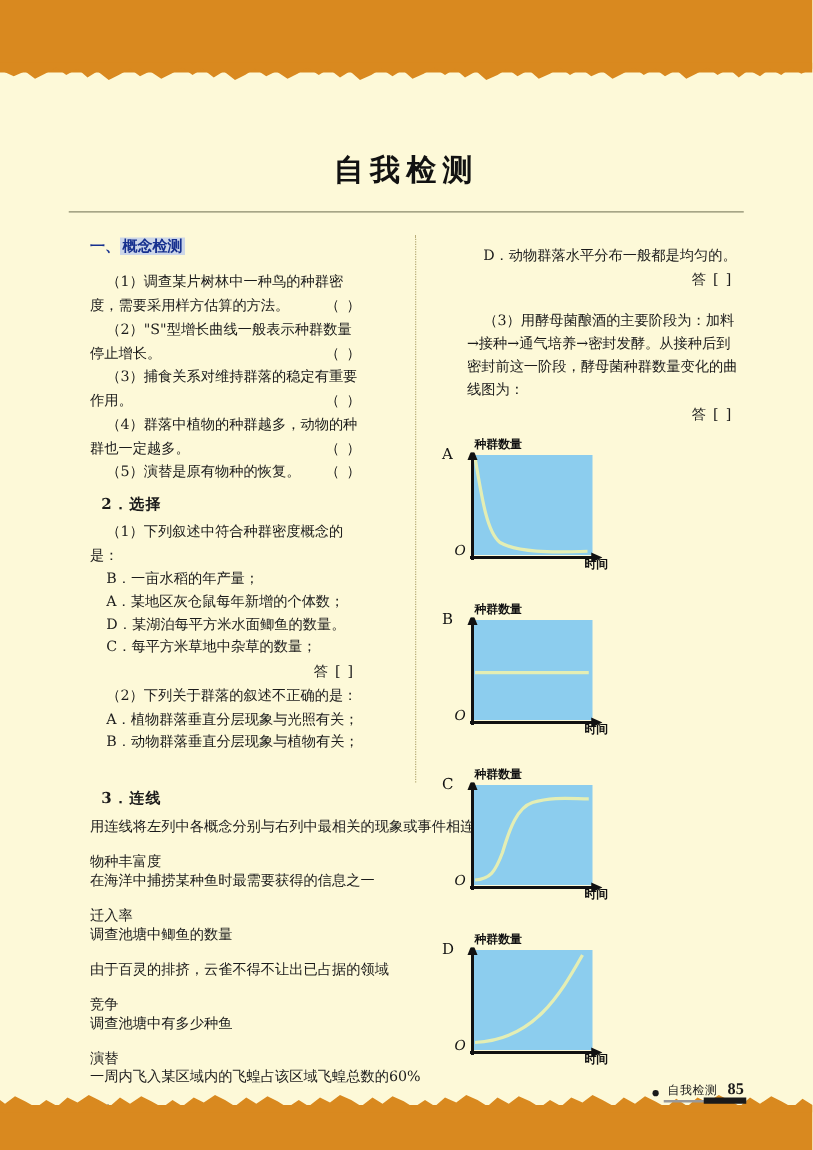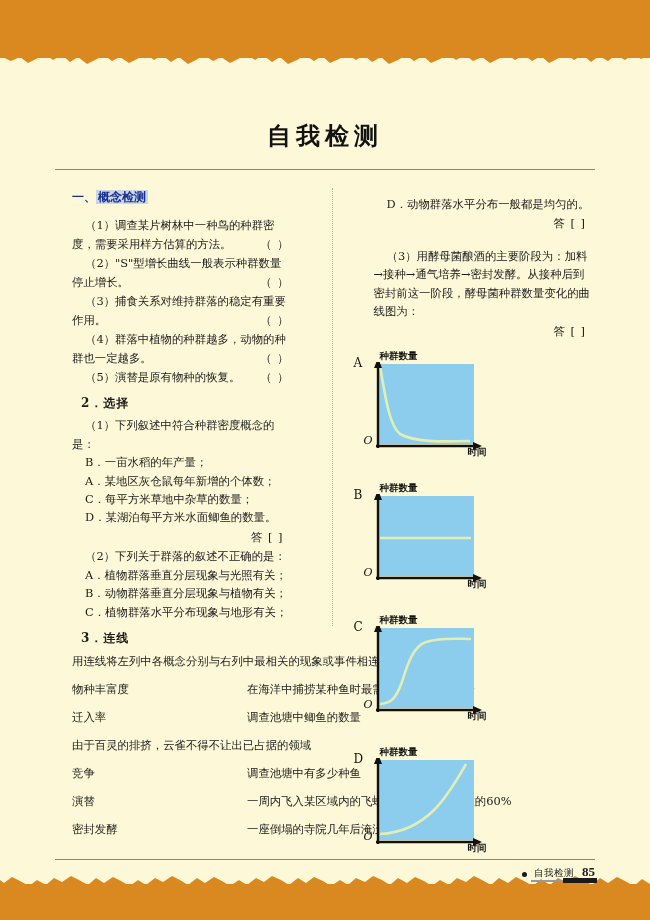--- a/index.html
+++ b/index.html
@@ -209,20 +209,21 @@
     font-size: 12px;
     margin-left: 9px;
     letter-spacing: 1px;
   }
   .match-intro {
     margin-top: 7px;
   }
   .match-row {
     display: flex;
     margin-top: 13px;
+    flex-direction: column;
   }
   .match-left { width: 175px; }
   .match-right { flex: 1; }
 
   .bottom-rule {
     height: 1px;
     background: #8a8a6c;
     margin: 22px 55px 0 55px;
   }
 
@@ -323,28 +324,27 @@
       <div class="q">
         <span>（5）演替是原有物种的恢复。</span><span class="blank">（     ）</span>
       </div>
       <div class="clearer"></div>
 
       <div class="sub-head">2．选择</div>
 
       <div class="q">（1）下列叙述中符合种群密度概念的是：</div>
       <div class="opt">B．一亩水稻的年产量；</div>
       <div class="opt">A．某地区灰仓鼠每年新增的个体数；</div>
+      <div class="opt">D．某湖泊每平方米水面鲫鱼的数量。</div>
       <div class="opt">C．每平方米草地中杂草的数量；</div>
-      <div class="opt">D．某湖泊每平方米水面鲫鱼的数量。</div>
       <div class="answer-line">答 [        ]</div>
 
       <div class="q">（2）下列关于群落的叙述不正确的是：</div>
       <div class="opt">A．植物群落垂直分层现象与光照有关；</div>
       <div class="opt">B．动物群落垂直分层现象与植物有关；</div>
-      <div class="opt">C．植物群落水平分布现象与地形有关；</div>
 
     </div>
 
     <div class="col col-right">
 
       <div class="spacer-sm"></div>
 
       <div class="opt">D．动物群落水平分布一般都是均匀的。</div>
       <div class="answer-line">答 [        ]</div>
 

